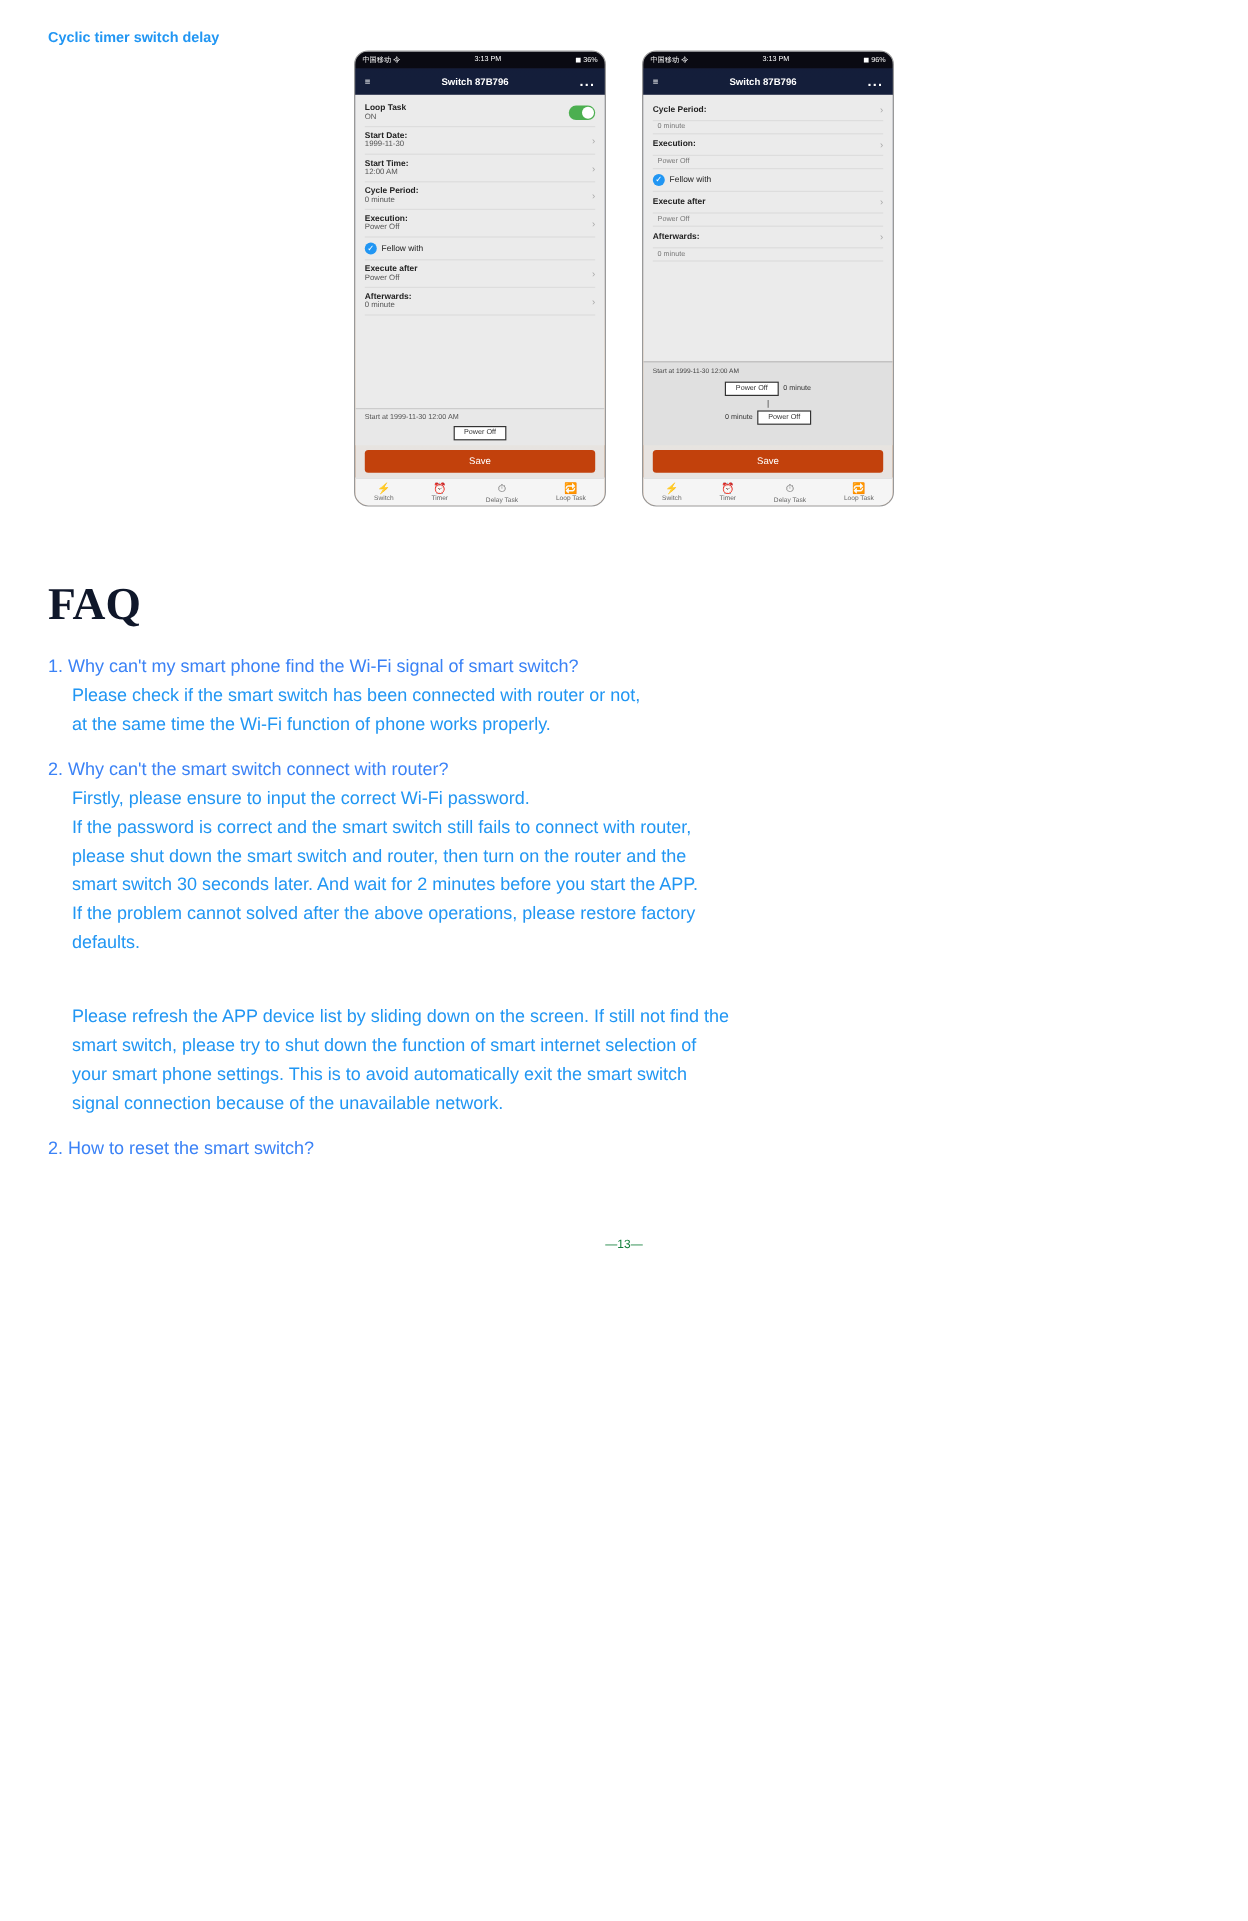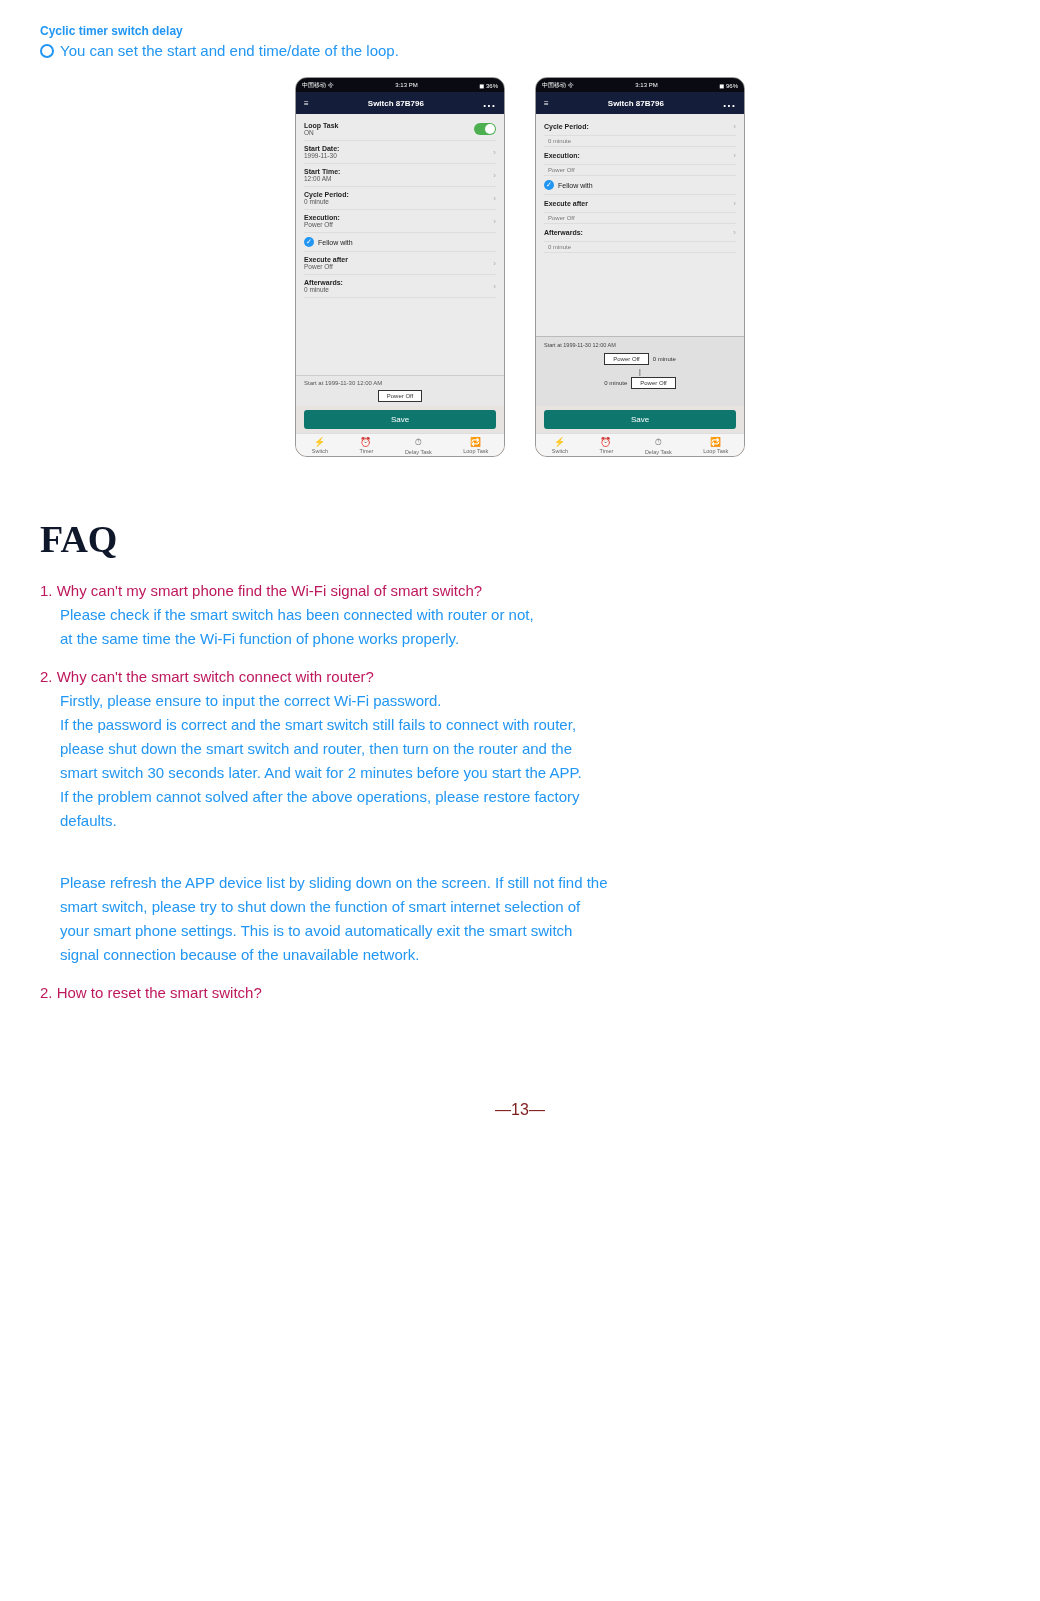--- a/index.html
+++ b/index.html
@@ -133,21 +133,21 @@
       border-radius: 50%;
       background: #2196F3;
       display: flex;
       align-items: center;
       justify-content: center;
       color: #fff;
       font-size: 7px;
     }
 
     .phone-save-btn {
-      background: #0f766e;
+      background: #c2410c;
       color: #fff;
       text-align: center;
       padding: 5px;
       font-size: 8px;
       margin: 4px 8px;
       border-radius: 3px;
     }
 
     .phone-bottom-nav {
       background: rgba(245,245,245,0.95);
@@ -184,36 +184,36 @@
     }
 
     .faq-item {
       margin-bottom: 14px;
       font-size: 15px;
       line-height: 1.6;
       color: #2196F3;
     }
 
     .faq-item .question {
-      color: #be185d;
+      color: #3b82f6;
       font-weight: 400;
     }
 
     .faq-item .answer {
       color: #2196F3;
       font-weight: 400;
       padding-left: 20px;
       display: block;
     }
 
     .page-number {
       text-align: center;
-      font-size: 16px;
-      color: #7f1d1d;
-      margin-top: 96px;
+      font-size: 10px;
+      color: #15803d;
+      margin-top: 62px;
     }
 
     .phone-wrapper {
       display: flex;
       flex-direction: column;
       height: 380px;
     }
 
     .content-area {
       background: rgba(235,235,235,0.95);
@@ -221,24 +221,20 @@
       overflow: hidden;
       display: flex;
       flex-direction: column;
     }
   </style>
 </head>
 <body>
 
 <div>
   <div class="section-title">Cyclic timer switch delay</div>
-  <div class="subtitle-row">
-    <span class="circle-icon"></span>
-    <span class="subtitle-text">You can set the start and end time/date of the  loop.</span>
-  </div>
 
   <div class="screenshots-row">
 
     <div class="phone-screenshot">
       <div class="phone-wrapper">
 
         <div class="phone-status-bar">
           <span>中国移动 令</span>
           <span>3:13 PM</span>
           <span>◼ 36%</span>

